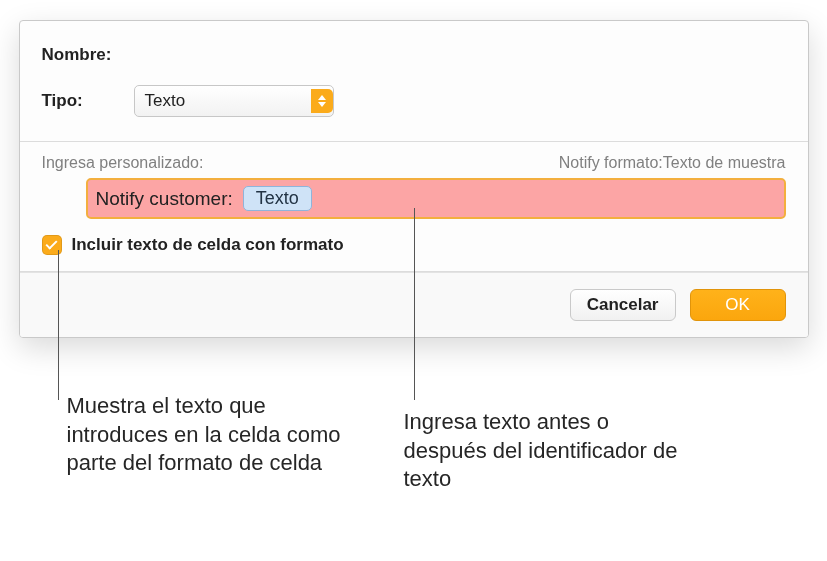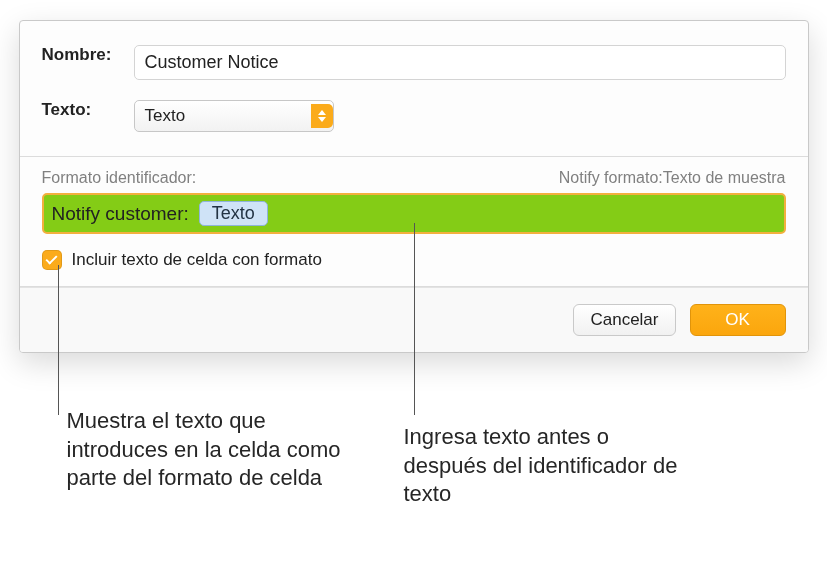--- a/index.html
+++ b/index.html
@@ -17,21 +17,21 @@
     margin: 20px auto 0 auto;
     background: #fdfdfd;
     border: 1px solid #c9c9c9;
     border-radius: 4px;
     box-shadow: 0 10px 30px rgba(0,0,0,0.15);
     overflow: hidden;
   }
   .section { padding: 14px 22px; }
   .row {
     display: flex;
-    align-items: flex-start;
+    align-items: center;
     padding: 10px 0;
   }
   .label-col {
     width: 92px;
     font-weight: 600;
     color: #222;
   }
   .input-name {
     flex: 1;
     border: 1px solid #d4d4d4;
@@ -79,39 +79,41 @@
     display: flex;
     justify-content: space-between;
     color: #808080;
     font-size: 16px;
     padding: 12px 22px 6px 22px;
   }
   .fmt-field-wrap { padding: 0 22px 10px 22px; }
   .fmt-field {
     border: 2px solid #f3af3e;
     border-radius: 5px;
-    background: #84cc16;
+    background: #fca5a5;
     padding: 6px 8px;
     display: flex;
     align-items: center;
     gap: 10px;
     font-size: 19px;
+    margin-left: 44px;
   }
   .token {
     background: #cfe3f7;
     border: 1px solid #8fb4da;
     border-radius: 5px;
     padding: 1px 12px;
     color: #234;
     font-size: 18px;
   }
   .check-row {
     display: flex; align-items: center; gap: 10px;
     padding: 6px 22px 16px 22px;
     font-size: 17px;
+    font-weight: bold;
   }
   .checkbox {
     width: 20px; height: 20px;
     border-radius: 5px;
     background: #fbab1b;
     display: flex; align-items: center; justify-content: center;
     box-shadow: inset 0 0 0 1px rgba(0,0,0,0.1);
   }
   .checkmark {
     width: 11px; height: 6px;
@@ -128,20 +130,21 @@
   .btn {
     min-width: 96px;
     padding: 5px 16px;
     border-radius: 6px;
     font-size: 17px;
     text-align: center;
     border: 1px solid #c9c9c9;
     background: linear-gradient(#ffffff,#f1f1f1);
     color: #222;
     cursor: default;
+    font-weight: bold;
   }
   .btn-primary {
     background: linear-gradient(#ffb21a,#fba60d);
     border: 1px solid #e1940a;
     color: #fff;
     font-weight: 500;
     text-align: center;
   }
 
   .callouts {
@@ -162,38 +165,37 @@
   }
 </style>
 </head>
 <body>
 
 <div class="sheet">
 
   <div class="section">
     <div class="row">
       <div class="label-col">Nombre:</div>
-      <input class="input-name" value="Customer Notice" style="">
     </div>
     <div class="row">
-      <div class="label-col">Texto:</div>
+      <div class="label-col">Tipo:</div>
       <div class="select-type">
         <span>Texto</span>
         <span class="select-cap">
           <span class="tri-up"></span>
             <span class="tri-down"></span>
         </span>
       </div>
     </div>
   </div>
 
   <div class="hr"></div>
 
   <div class="fmt-head">
-    <span>Formato identificador:</span>
+    <span>Ingresa personalizado:</span>
     <span>Notify formato:Texto de muestra</span>
   </div>
 
   <div class="fmt-field-wrap">
     <div class="fmt-field">
       <span>Notify customer:</span>
       <span class="token">Texto</span>
     </div>
   </div>
 

